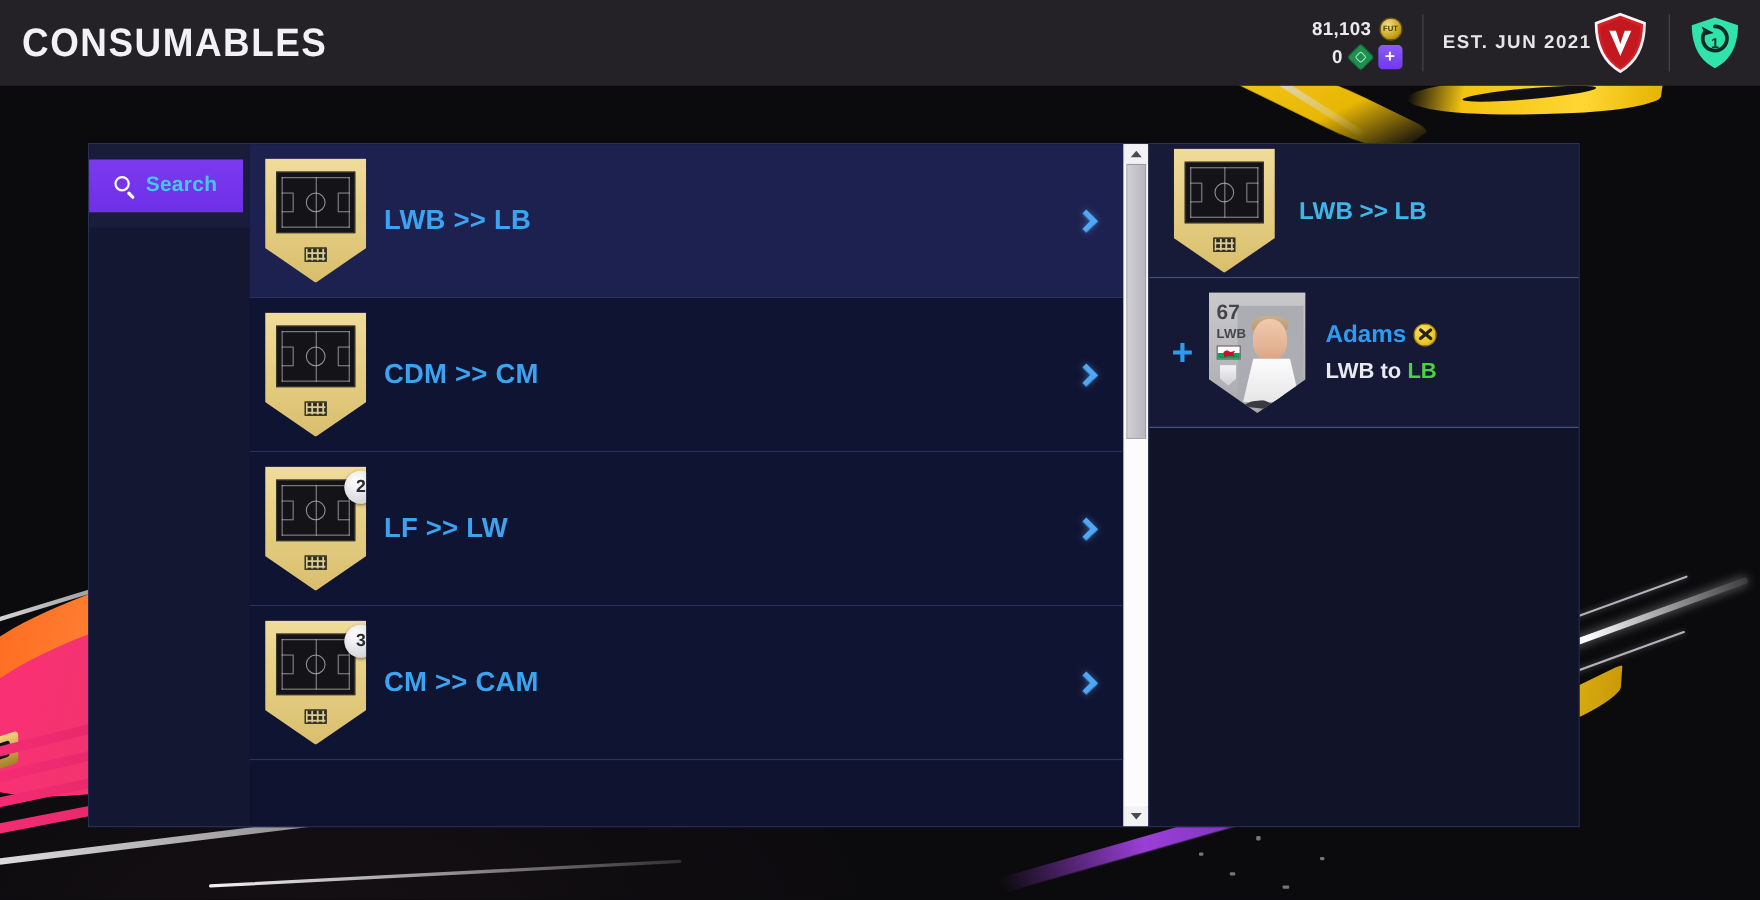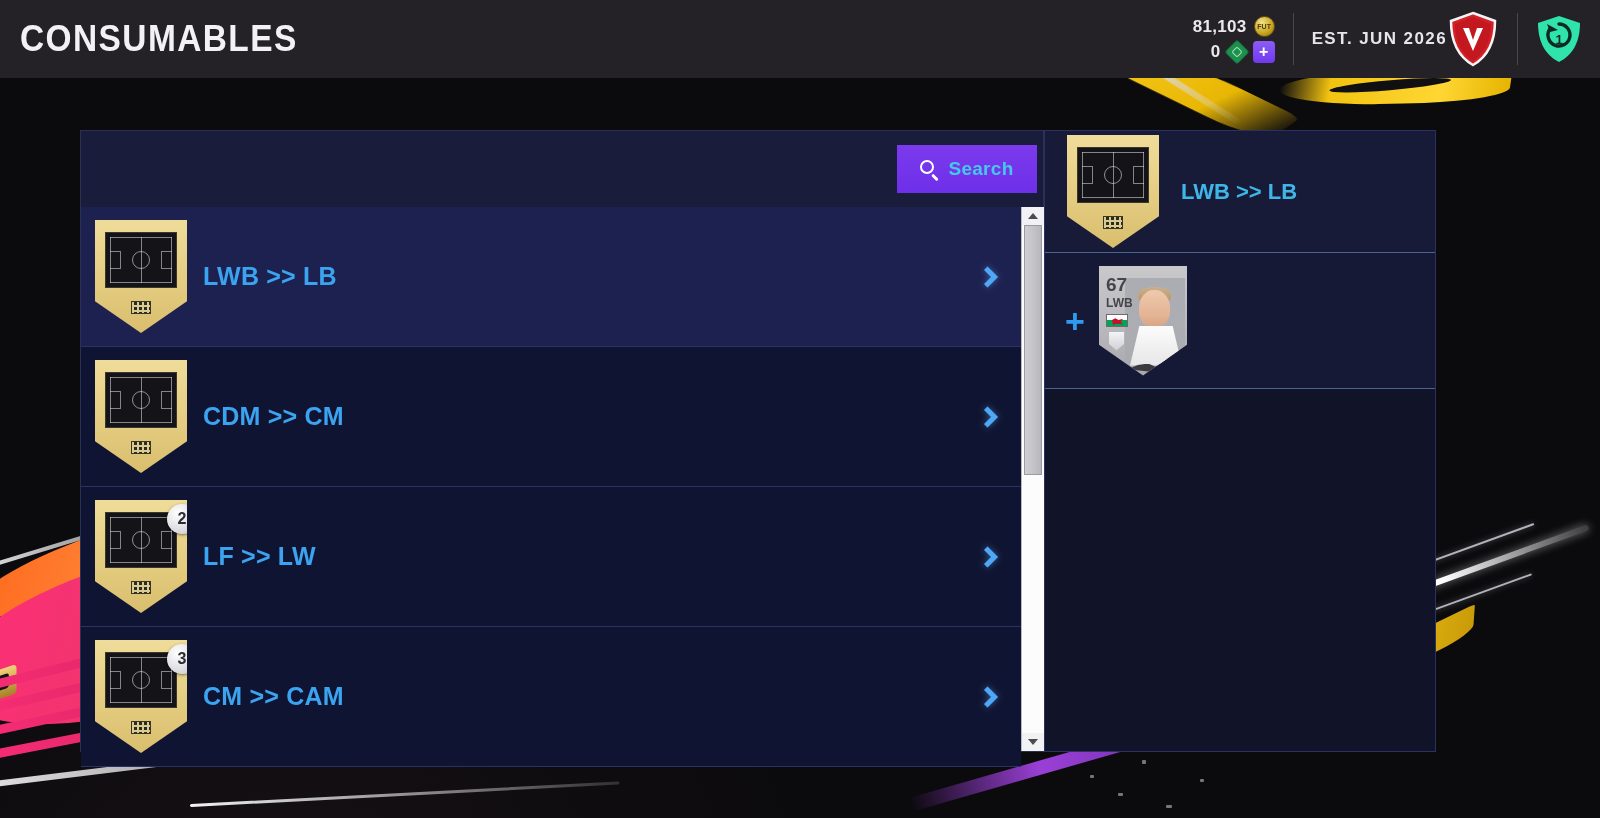--- a/index.html
+++ b/index.html
@@ -150,21 +150,21 @@
   }
   .est-text{ color:#e6e6ea; font-size:17px; font-weight:700; letter-spacing:1.4px; white-space:nowrap;}
   .club-crest{ width:52px;height:56px; display:flex;align-items:center;justify-content:center;}
   .sync-badge{ width:46px;height:48px; display:flex;align-items:center;justify-content:center;}
 
   
   #left-panel{
     position:absolute; left:80px; top:130px; width:964px; height:622px;
     background:#141732; z-index:20;
     border:1px solid #2a2f55;
-    display:flex; flex-direction:column;
+    display:flex; flex-direction:row;
   }
   #left-toolbar{
     height:76px; flex:0 0 76px; display:flex; align-items:center;
     justify-content:flex-end; padding-right:6px;
     background:#191c3a;
   }
   #search-button{
     width:140px;height:48px; border:none; cursor:pointer;
     background: linear-gradient(180deg,#7c3aed 0%, #6d2fe8 100%);
     display:flex;align-items:center;justify-content:center;gap:9px;
@@ -402,21 +402,21 @@
               <i></i>
             </span>
           <span class="plus-box">+</span>
         </div>
       </div>
     </div>
 
     <div class="hdr-div"></div>
 
     <div class="hdr-cell">
-      <span class="est-text">EST. JUN 2026</span>
+      <span class="est-text">EST. JUN 2021</span>
       <span class="club-crest">
         <svg width="52" height="56" viewBox="0 0 52 56" aria-hidden="true">
           <path d="M26 2 L48 10 C48 32 40 46 26 54 C12 46 4 32 4 10 Z" fill="#d42128" stroke="#f5f5f7" stroke-width="2.5"></path>
           <path d="M26 6 L44 13 C44 31 37 43 26 50 C15 43 8 31 8 13 Z" fill="#c3181f"></path>
           <path d="M16 17 L26 40 L36 17 L30 17 L26 29 L22 17 Z" fill="#ffffff"></path>
         </svg>
       </span>
     </div>
 
     <div class="hdr-div"></div>
@@ -588,16 +588,25 @@
         <div class="pc-head"></div>
         <div class="pc-body"></div>
       </div>
       <div class="pc-rating">67</div>
       <div class="pc-pos">LWB</div>
       <div class="pc-flag"></div>
       <div class="pc-club"></div>
       <div class="pc-logo"></div>
     </div>
 
+    <div class="player-info">
+      <div class="player-name-row">
+        <span class="player-name">Adams</span>
+        <span class="loan-badge"></span>
+      </div>
+      <div class="player-transform">
+        <span>LWB to </span><span class="to-pos">LB</span>
+      </div>
+    </div>
   </div>
 
   <div id="right-empty"></div>
 </div>
 
 </body></html>

